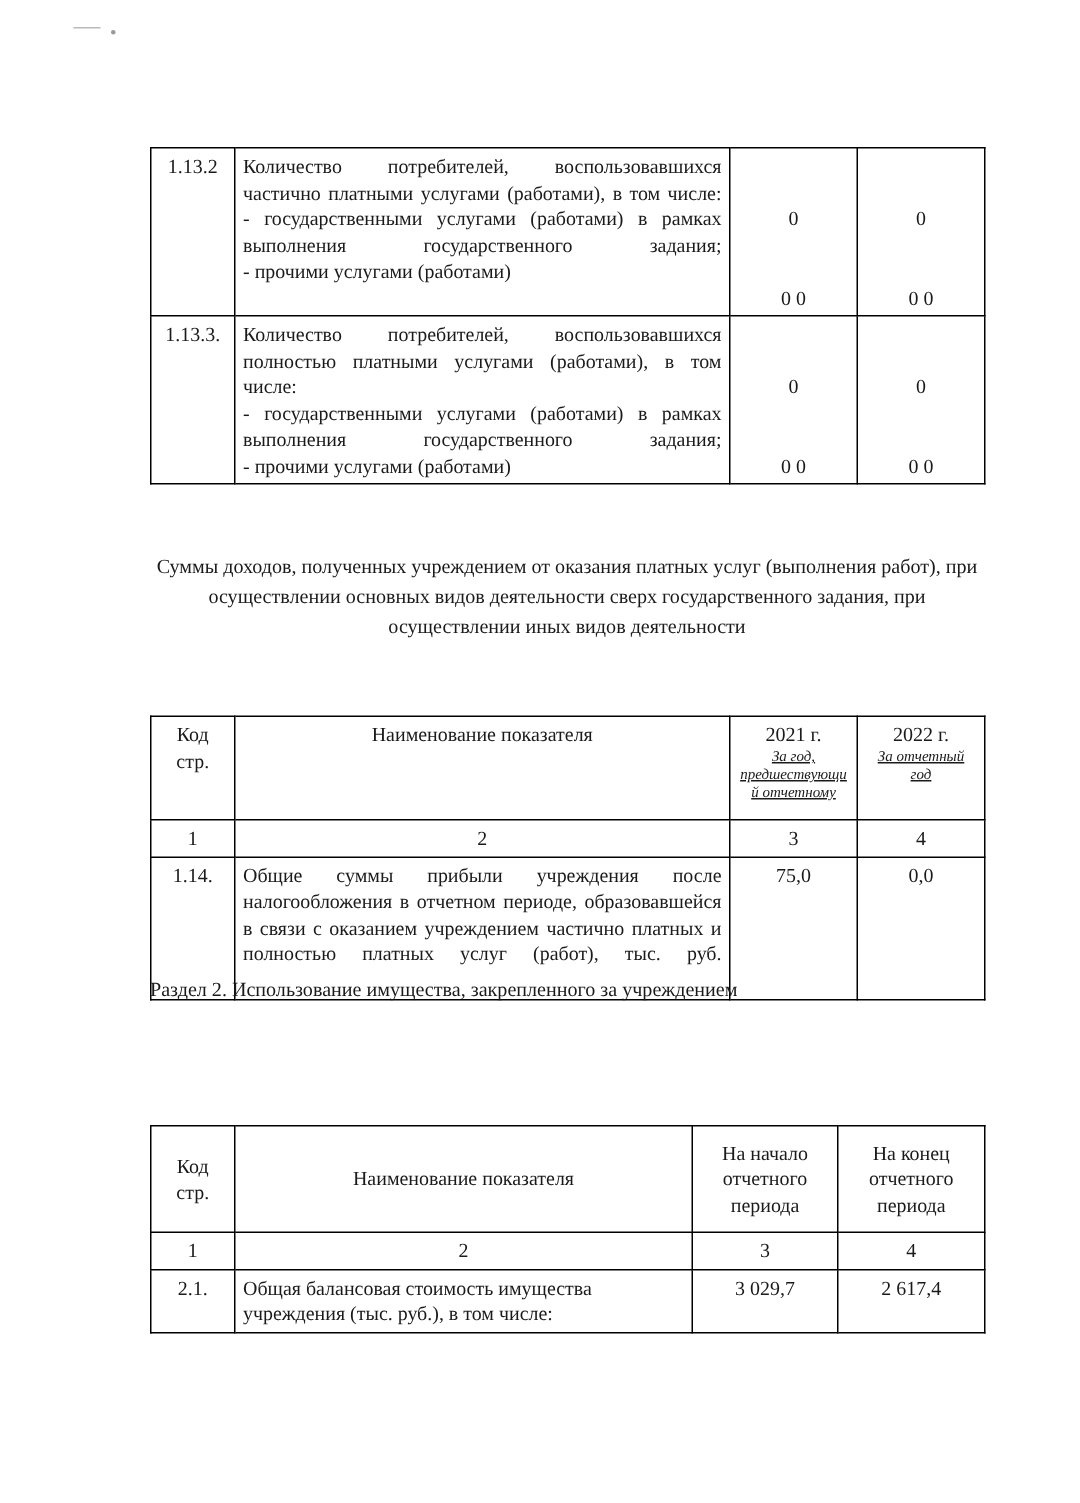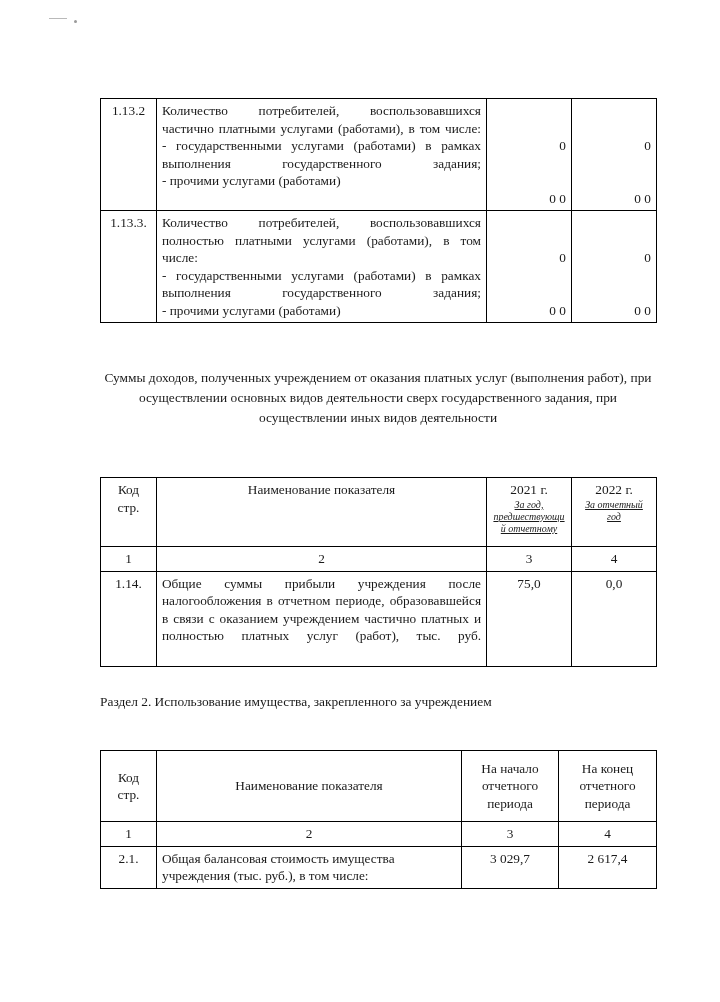--- a/index.html
+++ b/index.html
@@ -69,21 +69,21 @@
   }
   .name-cell .lastline {
     text-align-last: left;
   }
   .num-cell {
     text-align: center;
     vertical-align: top;
   }
   .num-stack {
     display: block;
-    text-align: right;
+    text-align: center;
   }
   .num-stack .sp {
     display: block;
     height: 17.5px;
   }
   .pnum {
     margin: 0;
     padding: 0;
   }
 
@@ -124,21 +124,21 @@
   }
   .rownum td {
     text-align: center;
     font-size: 13.3px;
     padding: 2px 4px;
   }
 
   .section-title {
     position: absolute;
     left: 100px;
-    top: 694px;
+    top: 652px;
     width: 556px;
     font-size: 13.4px;
   }
 
   .t3 {
     position: absolute;
     left: 100px;
     top: 718px;
     width: 556px;
   }

